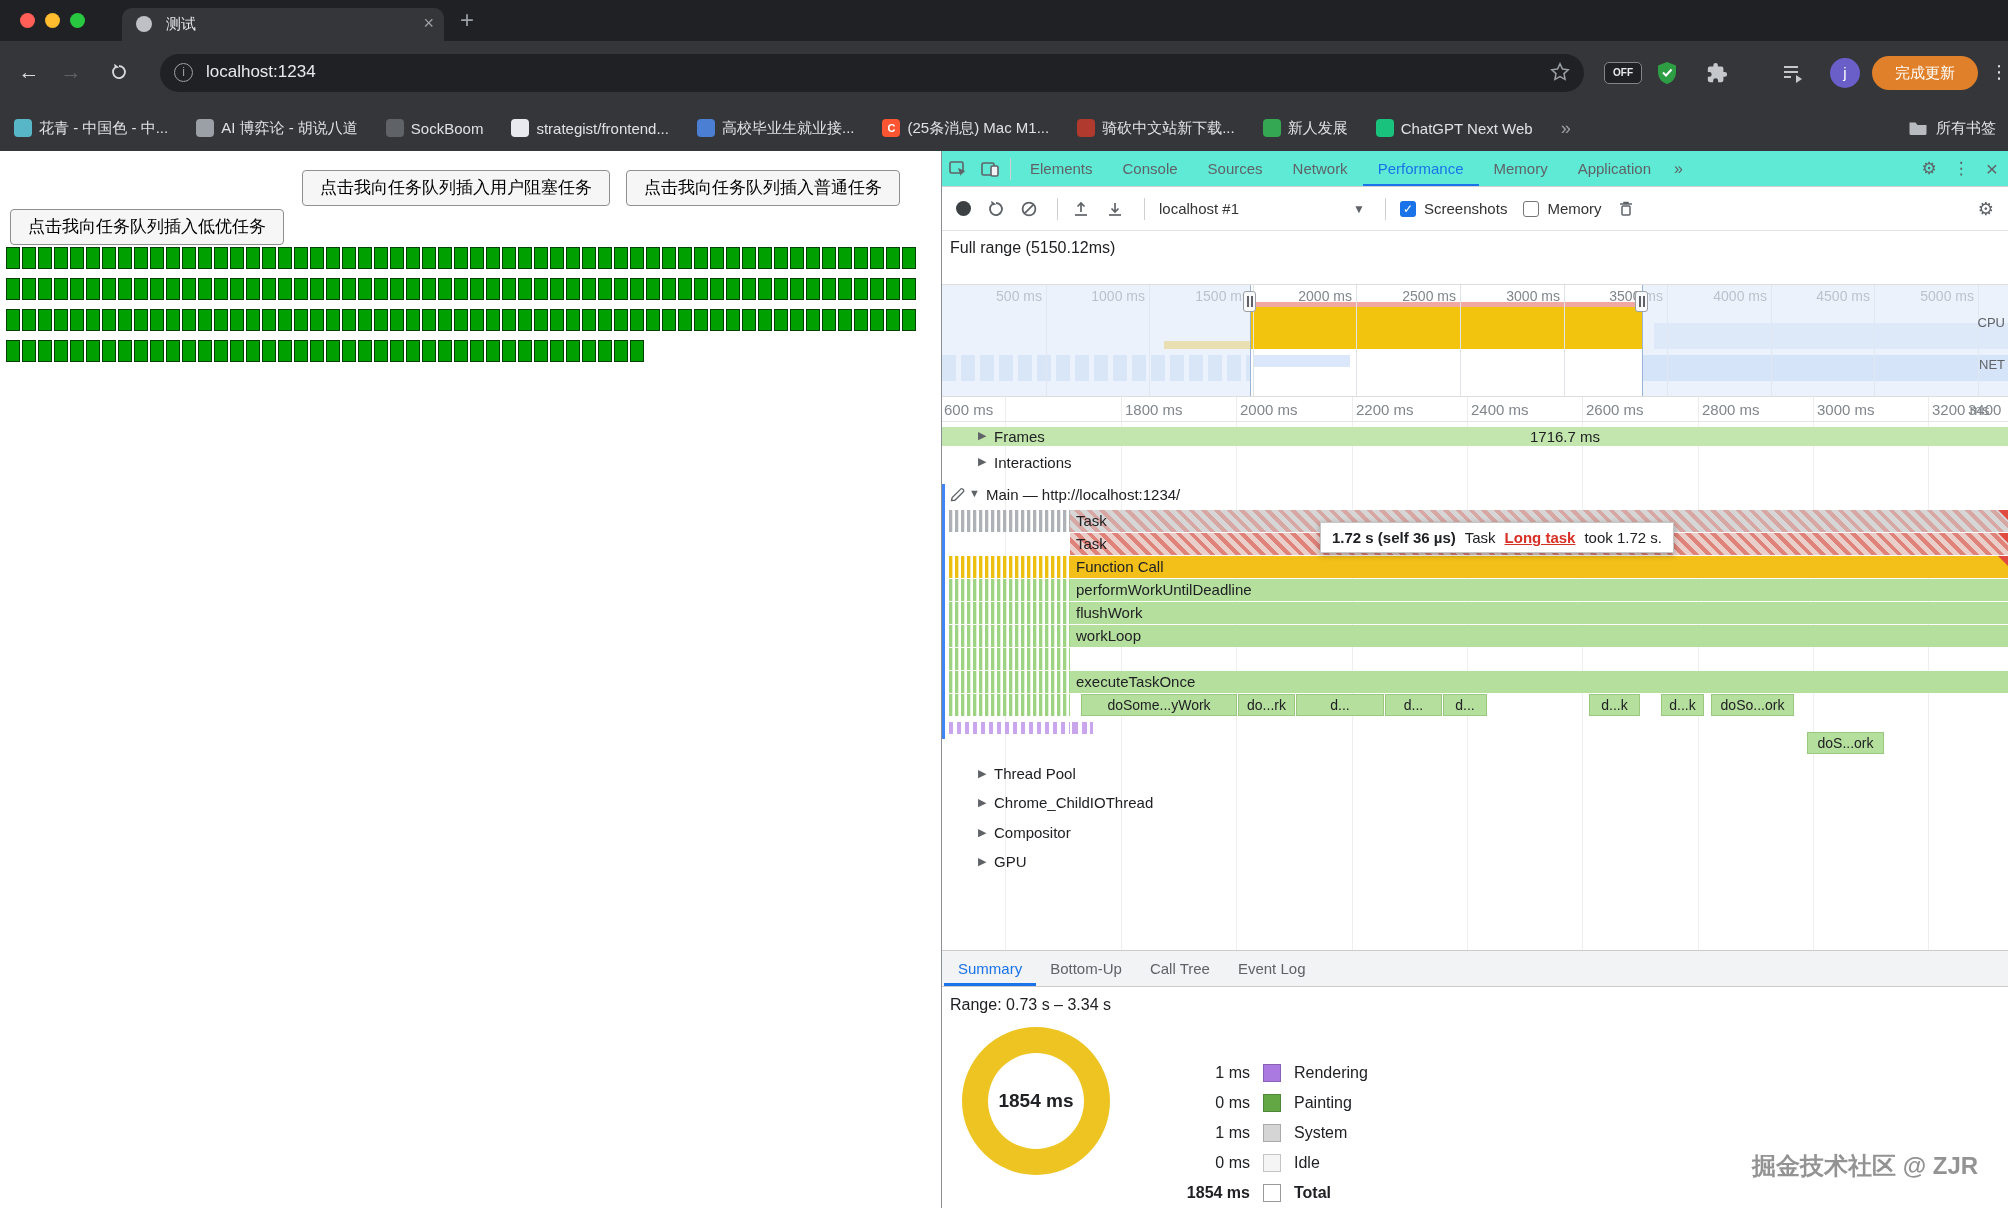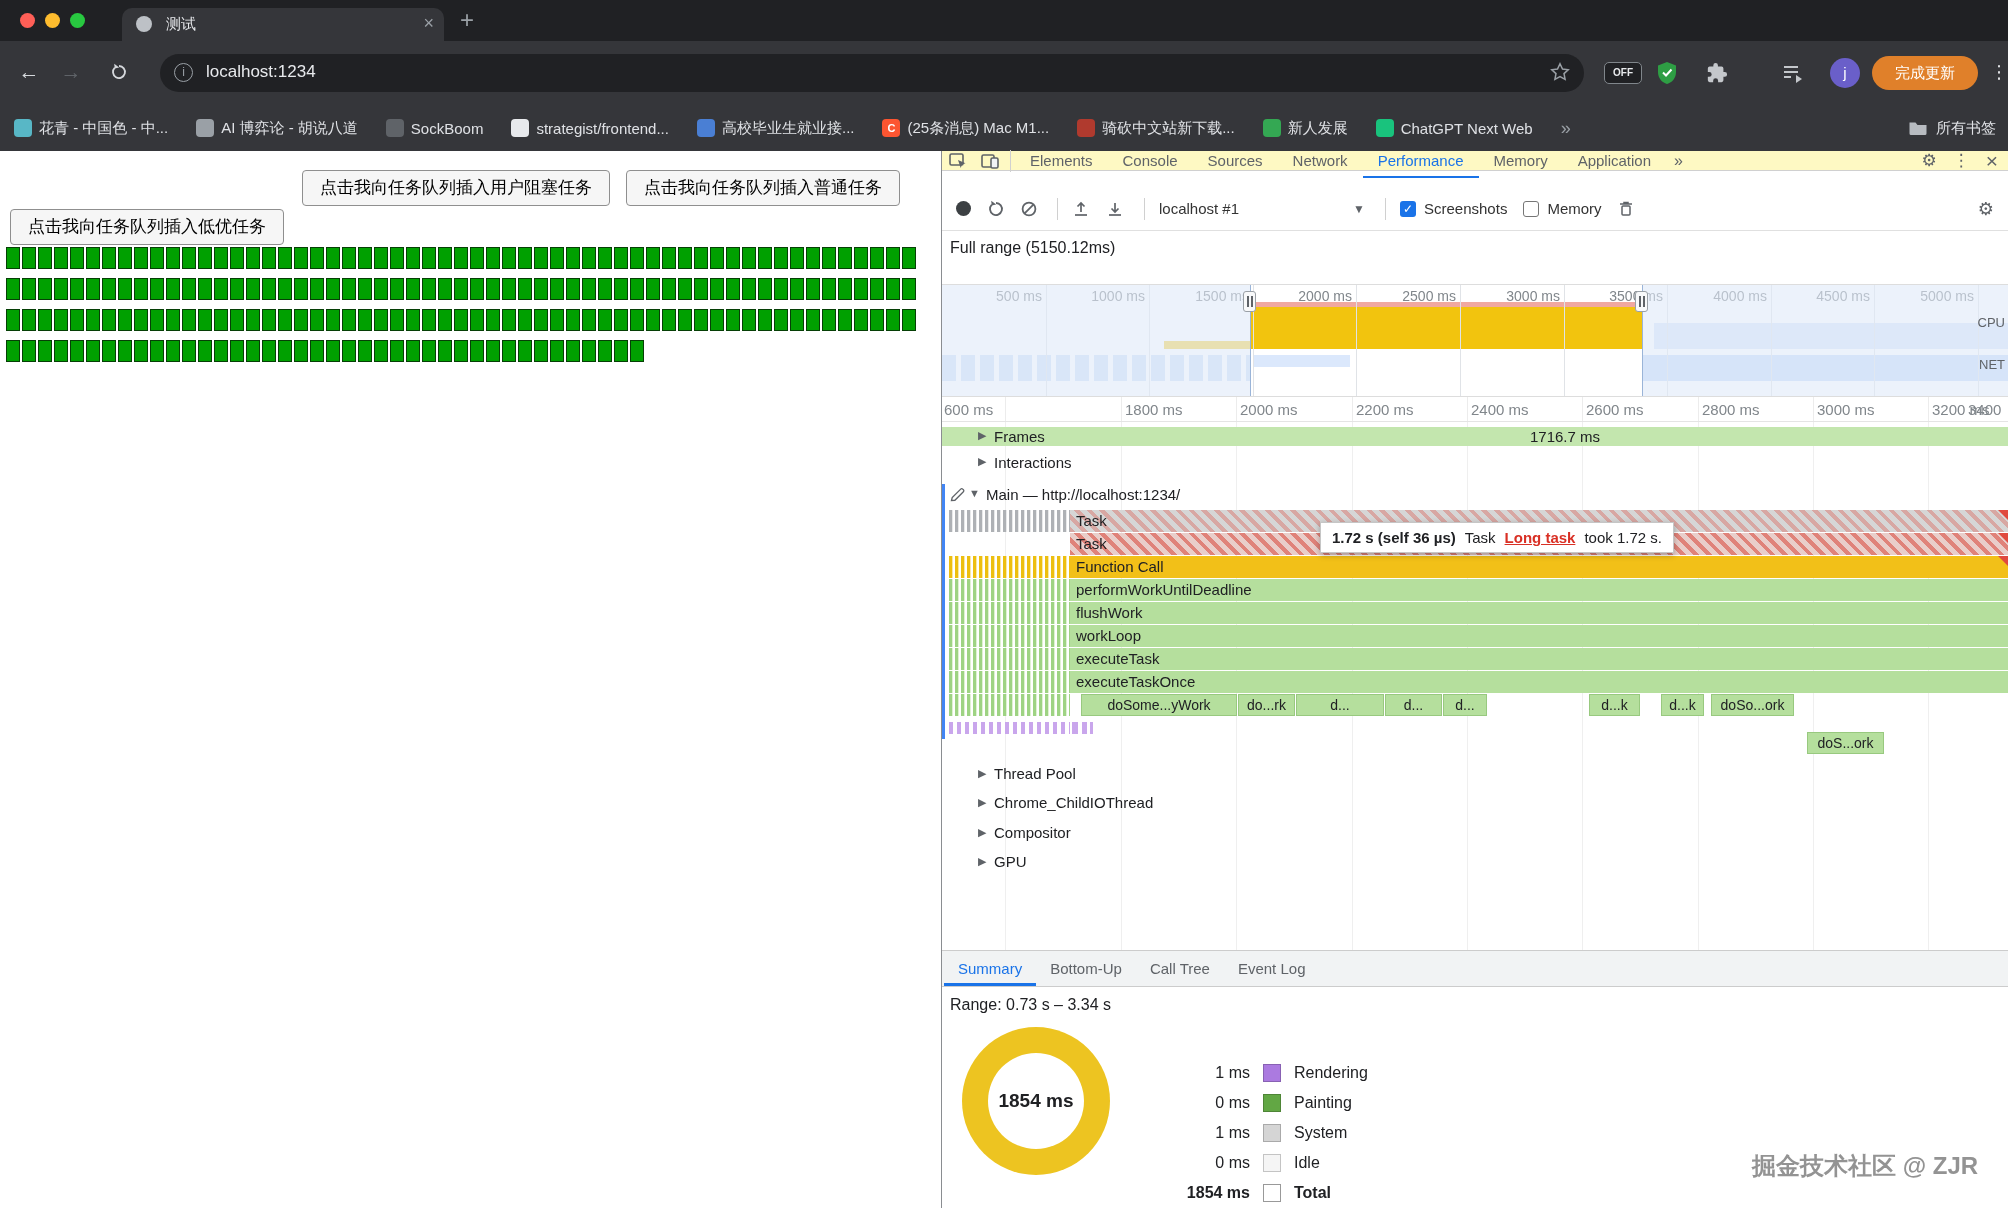--- a/index.html
+++ b/index.html
@@ -37,21 +37,21 @@
 
   
   .page { left:0; top:151px; width:941px; height:1057px; background:#fff; }
   .pbtn { position:absolute; height:36px; background:#f6f6f6; border:1px solid #8f8f8f; border-radius:4px; font-size:17px; color:#000; padding:0 17px; line-height:34px; font-family:"Liberation Sans",sans-serif; }
   #blocks { position:absolute; left:6px; top:96px; }
   .block-row { height:22px; margin-bottom:9px; white-space:nowrap; font-size:0; }
   .block { display:inline-block; width:14px; height:22px; margin-right:2px; border:1px solid #063f06; background:#00a000; }
 
   
   .devtools { left:941px; top:151px; width:1067px; height:1057px; background:#fff; border-left:1px solid #8a8d91; color:#202124; }
-  .dt-tabbar { position:absolute; left:0; top:0; width:1066px; height:20px; background:#fef9c3; border-bottom:1px solid #d0d0d0; display:flex; align-items:center; }
+  .dt-tabbar { position:absolute; left:0; top:0; width:1066px; height:36px; background:#5eead4; border-bottom:1px solid #d0d0d0; display:flex; align-items:center; }
   .dt-icbtn { width:32px; height:36px; display:flex; align-items:center; justify-content:center; flex:none; }
   .vsep { width:1px; height:22px; background:#d0d0d0; margin:0 4px; flex:none; }
   .dt-tab { padding:0 15px; line-height:34px; font-size:15px; color:#5f6368; white-space:nowrap; }
   .dt-tab.active { color:#1a73e8; box-shadow:inset 0 -2px 0 #1a73e8; }
   .dt-more { color:#5f6368; font-size:16px; padding:0 8px; }
   .dt-right { margin-left:auto; display:flex; align-items:center; padding-right:10px; }
   .dt-right > div { margin-left:16px; color:#5f6368; }
   .perfbar { position:absolute; left:0; top:36px; width:1066px; height:44px; background:#fff; border-bottom:1px solid #e0e0e0; display:flex; align-items:center; padding-left:14px; }
   .pb-item { margin-right:16px; display:flex; align-items:center; flex:none; }
   .rec-circle { width:15px; height:15px; border-radius:50%; background:#3c4043; }
@@ -478,23 +478,20 @@
         </div>
       </div>
       <div class="frow" style="top: 115px;">
         <div class="fcomp comp-green"></div>
         <div class="fbar bar-green">
           <div class="fbar-label">workLoop</div>
         </div>
       </div>
       <div class="frow" style="top: 138px;">
         <div class="fcomp comp-green"></div>
-        <div class="fbar bar-green">
-          <div class="fbar-label">executeTask</div>
-        </div>
       </div>
       <div class="frow" style="top: 161px;">
         <div class="fcomp comp-green"></div>
         <div class="fbar bar-green">
           <div class="fbar-label">executeTaskOnce</div>
         </div>
       </div>
       <div class="frow" style="top: 184px;">
         <div class="fcomp comp-green"></div>
         <div class="gseg" style="left: 139px; width: 156px;">doSome...yWork</div>

